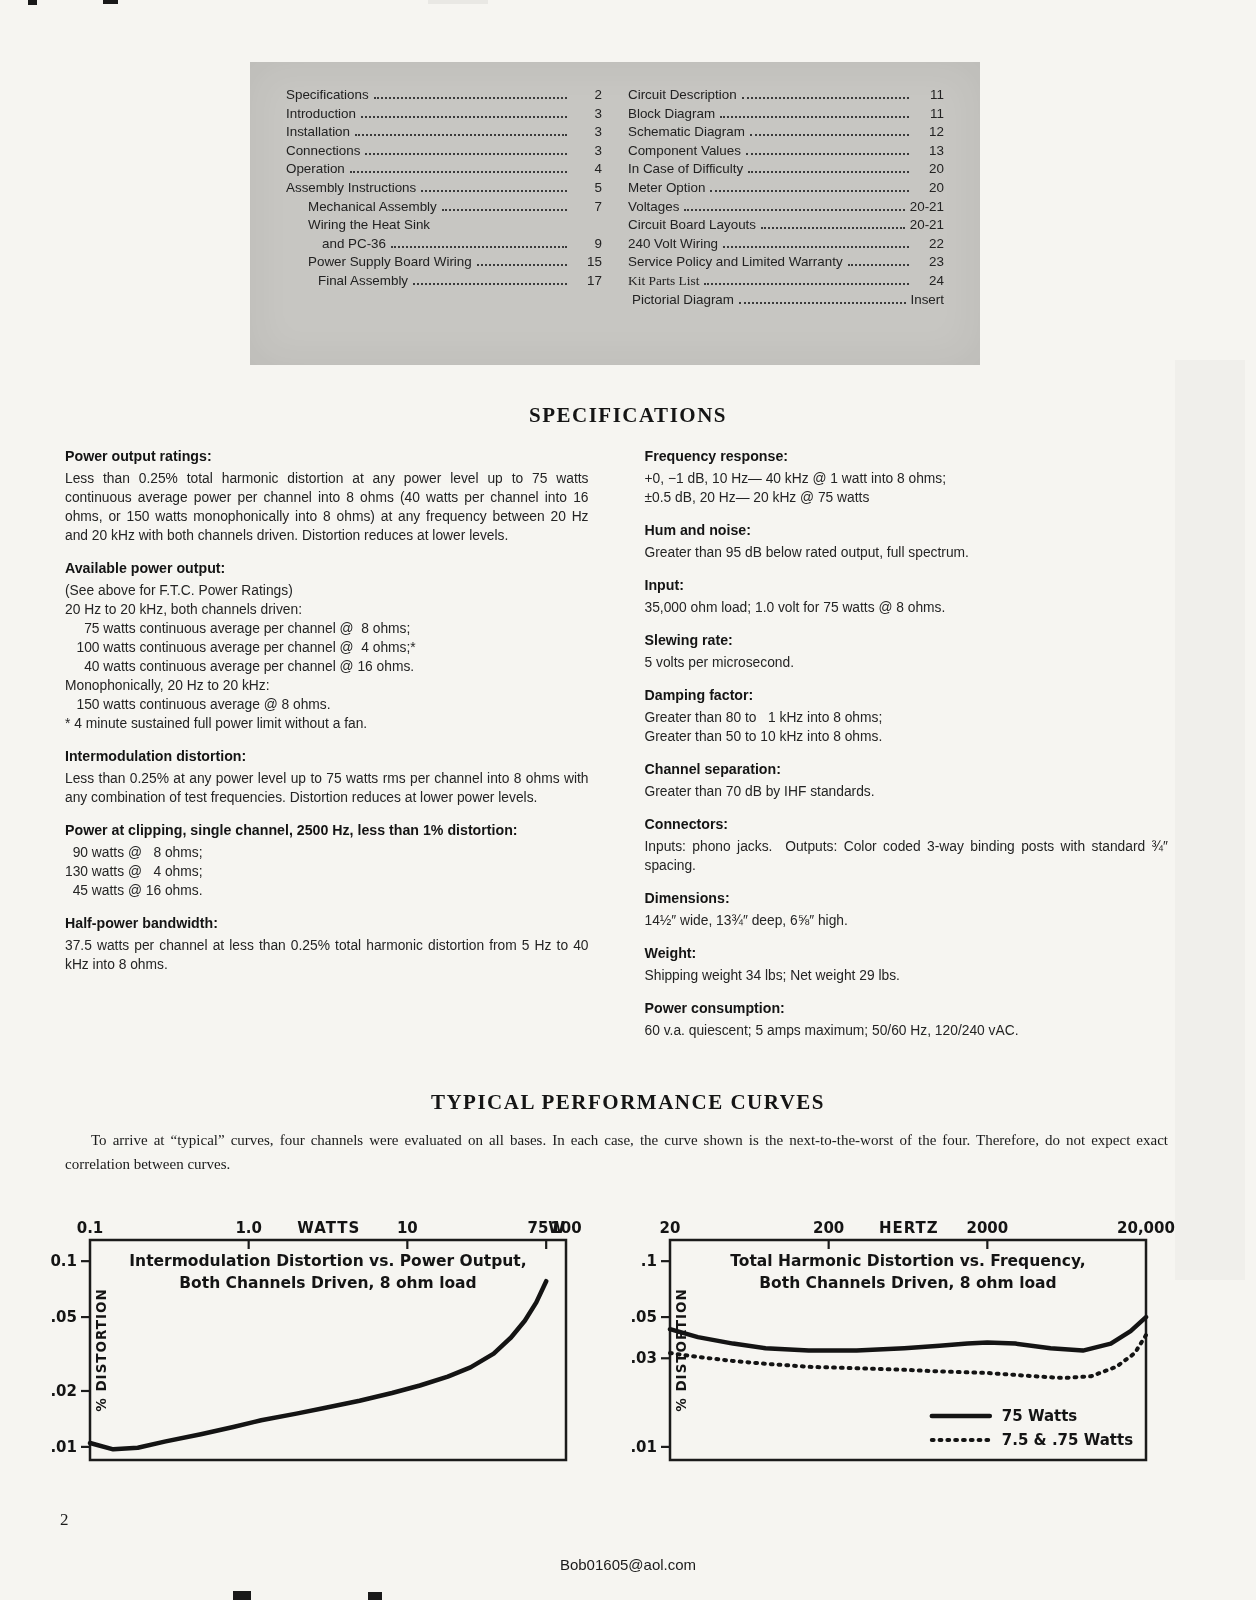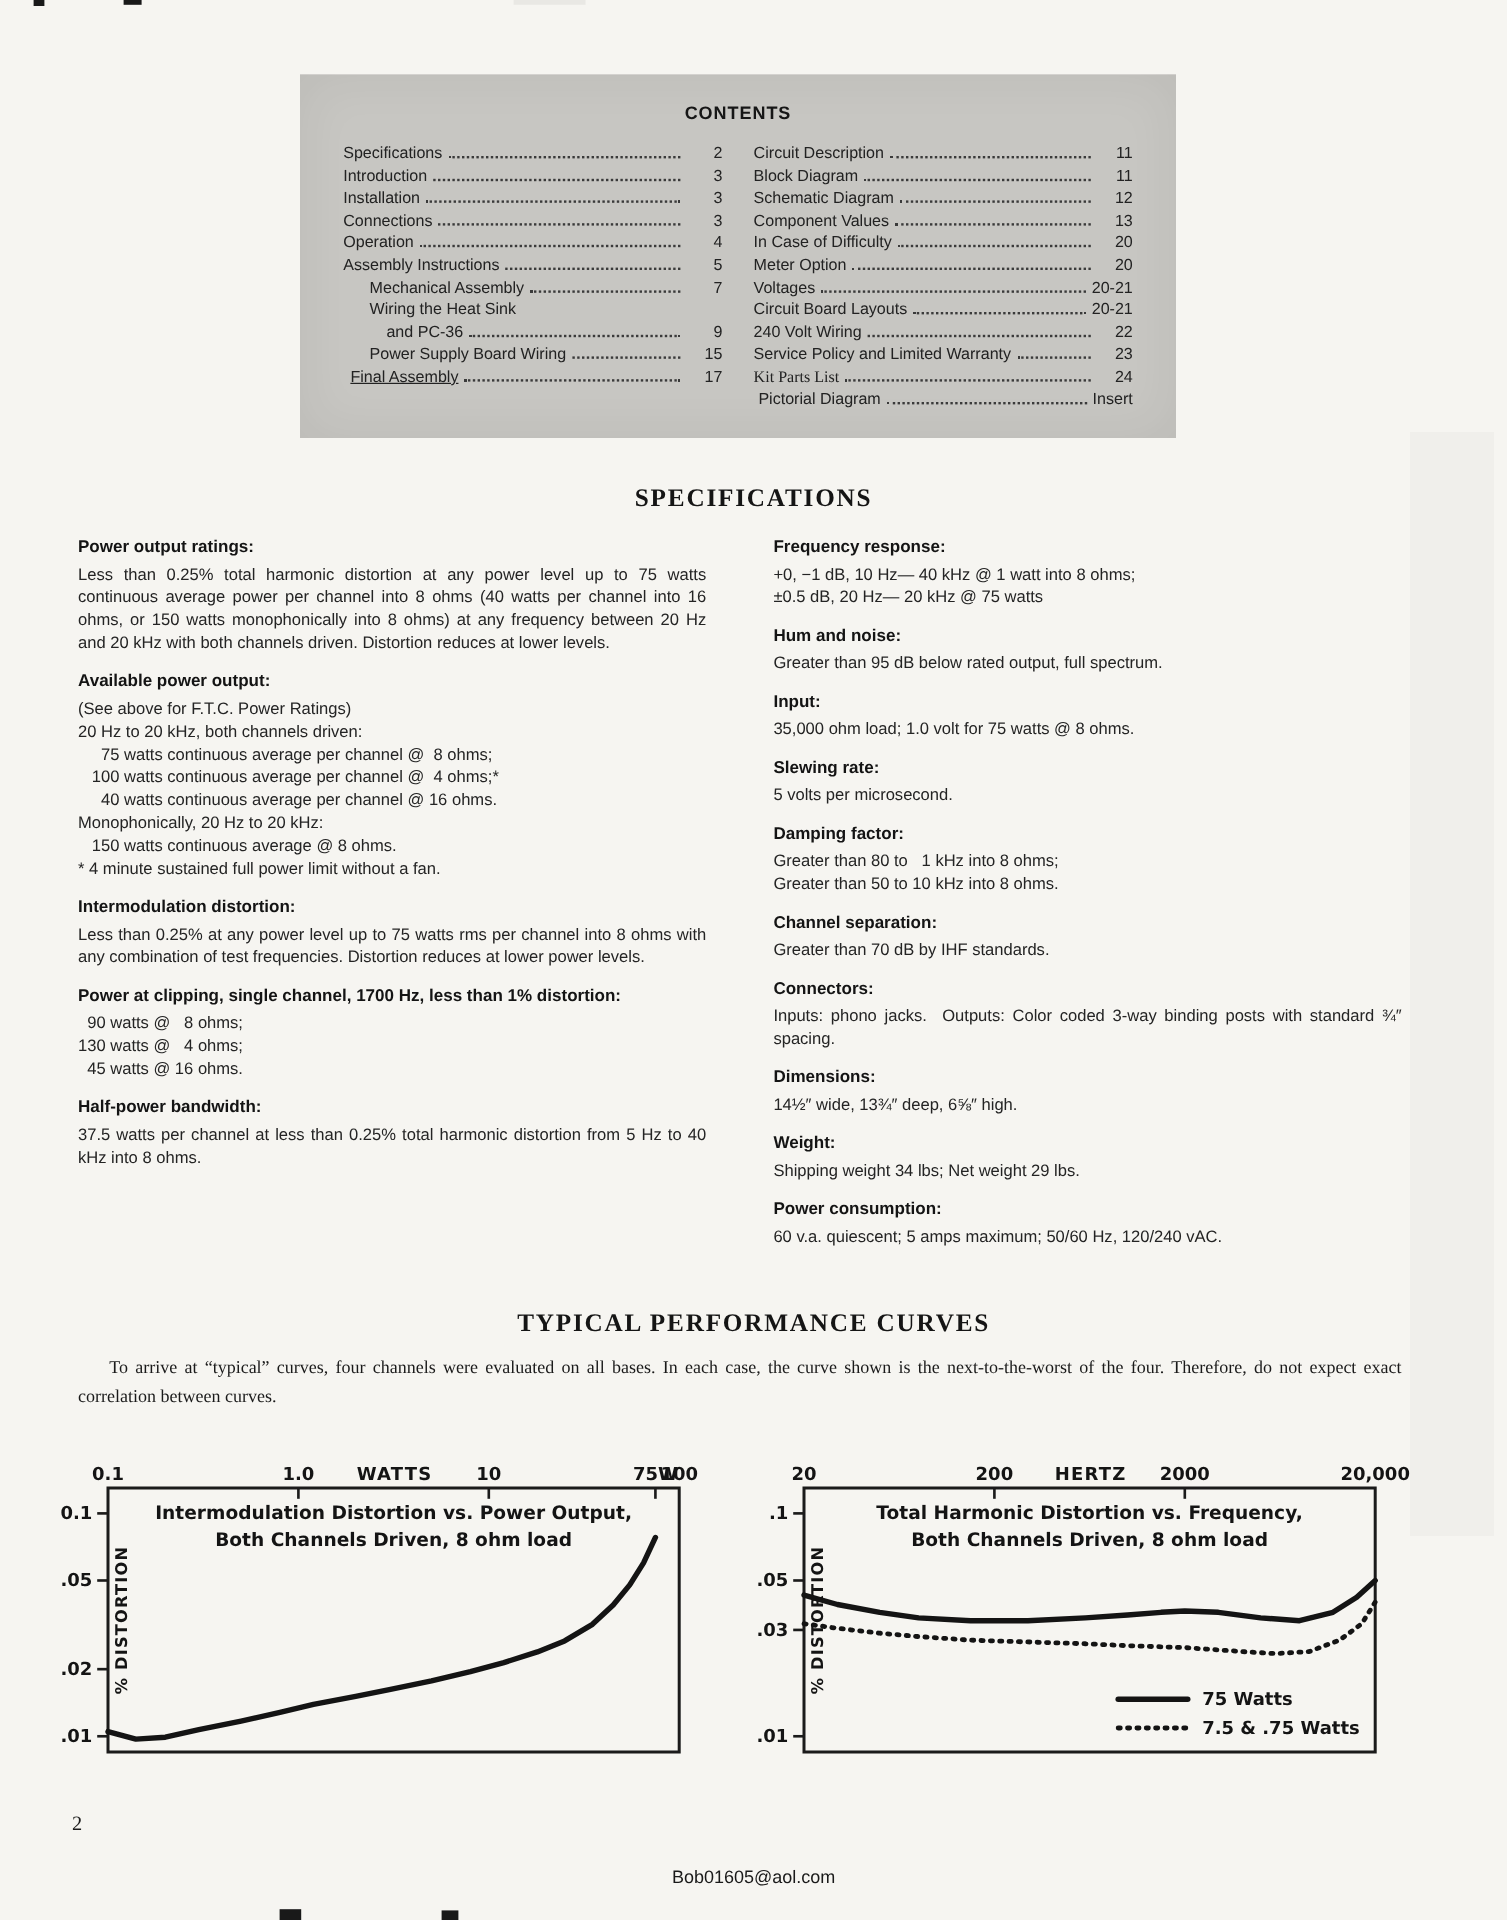--- a/index.html
+++ b/index.html
@@ -76,21 +76,20 @@
 <div class="page">
 
   <div class="artifact" style="left:28px;top:0;width:9px;height:5px;"></div>
   <div class="artifact" style="left:103px;top:0;width:15px;height:4px;"></div>
   <div class="artifact faint" style="left:428px;top:0;width:60px;height:4px;"></div>
   <div class="artifact" style="left:233px;top:1591px;width:18px;height:9px;"></div>
   <div class="artifact" style="left:368px;top:1592px;width:14px;height:8px;"></div>
   <div class="streak" style="left:1175px;top:360px;width:70px;height:920px;"></div>
 
   <div class="contents-box">
-    <div class="contents-title">CONTENTS</div>
     <div class="toc-cols">
       <div class="toc-col" id="toc-left">
           <div class="toc-row">
             <span class="toc-label" style="margin-left: 0px;">Specifications</span>
             <span class="toc-leader"></span>
             <span class="toc-page">2</span>
           </div>
           <div class="toc-row">
             <span class="toc-label" style="margin-left: 0px;">Introduction</span>
             <span class="toc-leader"></span>
@@ -128,21 +127,21 @@
             <span class="toc-label" style="margin-left: 36px;">and PC-36</span>
             <span class="toc-leader"></span>
             <span class="toc-page">9</span>
           </div>
           <div class="toc-row">
             <span class="toc-label" style="margin-left: 22px;">Power Supply Board Wiring</span>
             <span class="toc-leader"></span>
             <span class="toc-page">15</span>
           </div>
           <div class="toc-row">
-            <span class="toc-label" style="margin-left: 6px; text-decoration: underline;">Final Assembly</span>
+            <span class="toc-label" style="margin-left: 32px;">Final Assembly</span>
             <span class="toc-leader"></span>
             <span class="toc-page">17</span>
           </div>
         </div>
       <div class="toc-col" id="toc-right">
           <div class="toc-row">
             <span class="toc-label" style="margin-left: 0px;">Circuit Description</span>
             <span class="toc-leader"></span>
             <span class="toc-page">11</span>
           </div>
@@ -221,21 +220,21 @@
           <div class="spec-line">     40 watts continuous average per channel @ 16 ohms.</div>
           <div class="spec-line">Monophonically, 20 Hz to 20 kHz:</div>
           <div class="spec-line">   150 watts continuous average @ 8 ohms.</div>
           <div class="spec-line">* 4 minute sustained full power limit without a fan.</div>
         </div>
         <div class="spec-block">
           <div class="spec-heading">Intermodulation distortion:</div>
           <div class="spec-line">Less than 0.25% at any power level up to 75 watts rms per channel into 8 ohms with any combination of test frequencies. Distortion reduces at lower power levels.</div>
         </div>
         <div class="spec-block">
-          <div class="spec-heading">Power at clipping, single channel, 1700 Hz, less than 1% distortion:</div>
+          <div class="spec-heading">Power at clipping, single channel, 2500 Hz, less than 1% distortion:</div>
           <div class="spec-line">  90 watts @   8 ohms;</div>
           <div class="spec-line">130 watts @   4 ohms;</div>
           <div class="spec-line">  45 watts @ 16 ohms.</div>
         </div>
         <div class="spec-block">
           <div class="spec-heading">Half-power bandwidth:</div>
           <div class="spec-line">37.5 watts per channel at less than 0.25% total harmonic distortion from 5 Hz to 40 kHz into 8 ohms.</div>
         </div>
       </div>
     <div class="spec-col" id="spec-right">

